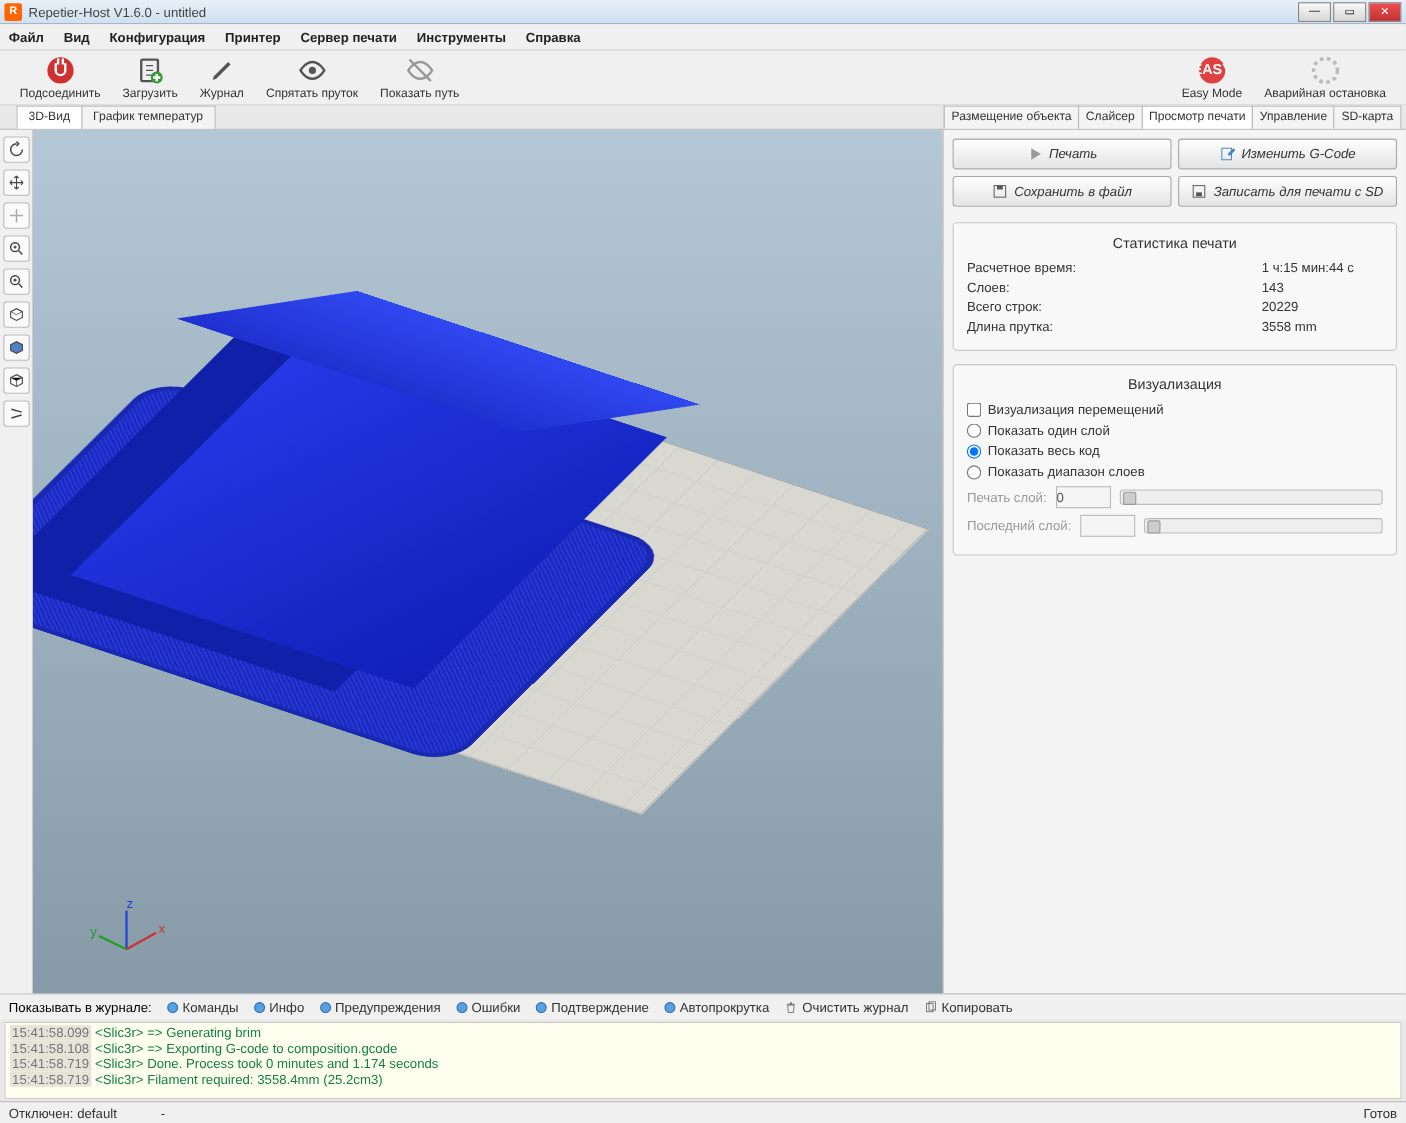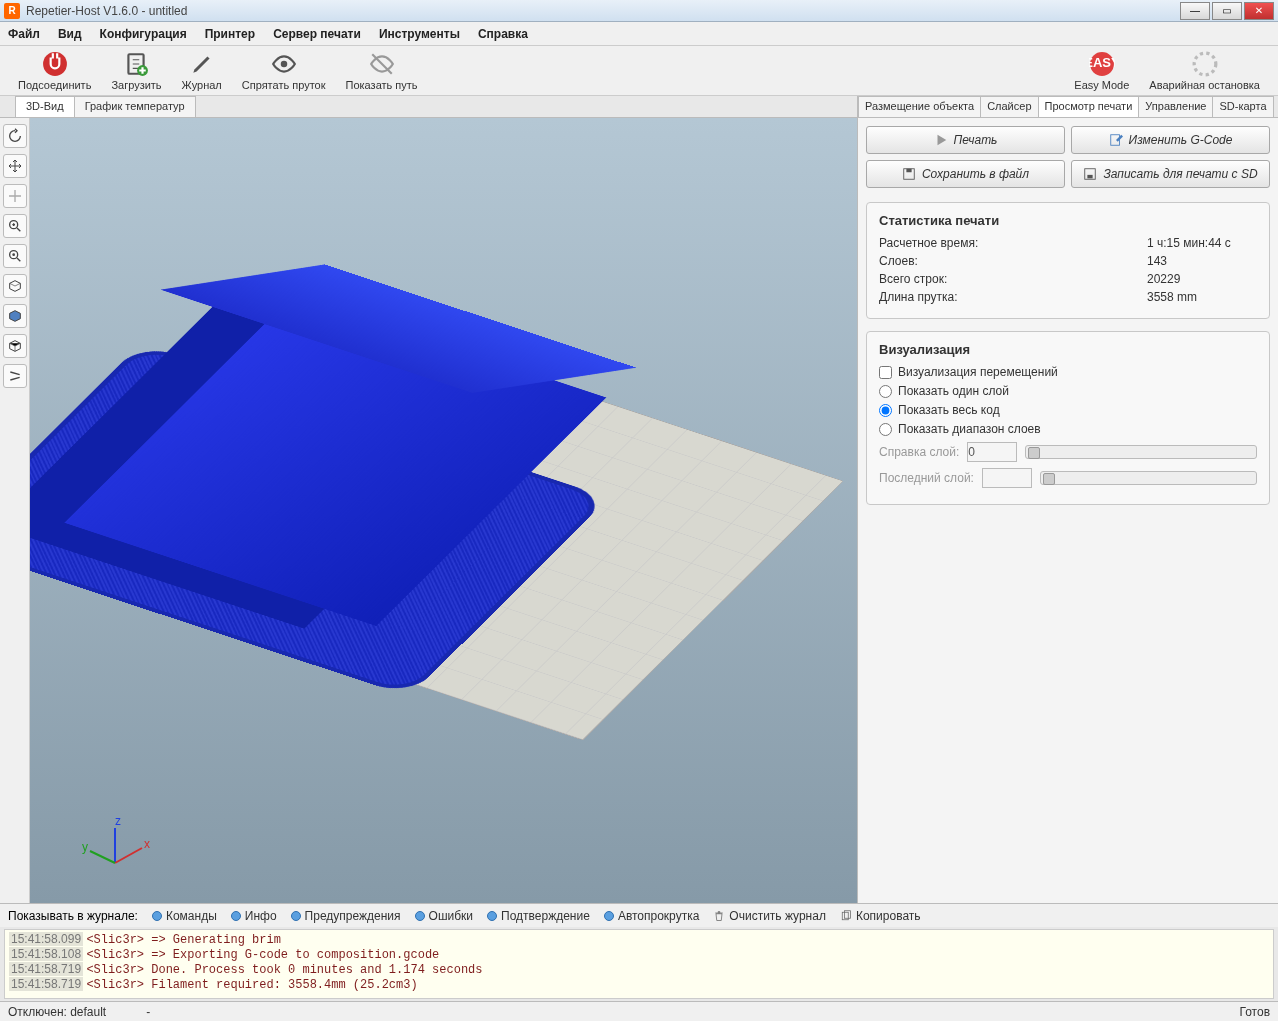--- a/index.html
+++ b/index.html
@@ -38,38 +38,38 @@
 .model .topface { position:absolute; top:-60px; left:-60px; width:360px; height:120px; background:linear-gradient(#3048f0,#2030d0); transform:skewX(-45deg); }
 .axiswidget { position:absolute; left:50px; bottom:20px; width:70px; height:70px; }
 .rightpane { width:420px; background:#f4f4f4; display:flex; flex-direction:column; }
 .rtabs { height:22px; display:flex; background:#e8e8e8; border-bottom:1px solid #bbb; }
 .rtab { padding:3px 6px; border:1px solid #bbb; border-bottom:none; background:#f4f4f4; margin-right:-1px; font-size:11px; color:#333; white-space:nowrap; }
 .rtab.active { background:#fff; }
 .rbtns { padding:8px; display:grid; grid-template-columns:1fr 1fr; gap:6px;font-style:italic; }
 .rbtn { height:28px; border:1px solid #a8a8a8; border-radius:3px; background:linear-gradient(#fefefe,#e4e4e4); display:flex; align-items:center; justify-content:center; gap:6px; font-size:12px; color:#333; }
 .rbtn .bi { width:14px; height:14px; }
 .panel { margin:6px 8px; border:1px solid #c8c8c8; border-radius:4px; background:#f8f8f8; padding:10px 12px; }
-.panel h3 { font-size:13px; font-weight:bold; color:#333; margin-bottom:8px; }
+.panel h3 { font-size:13px; font-weight:normal; color:#333; margin-bottom:8px;text-align:center; }
 .statrow { display:flex; margin:4px 0; }
 .statrow .k { flex:1; color:#333; }
 .statrow .v { color:#333; min-width:110px; }
 .visopt { display:flex; align-items:center; gap:6px; margin:5px 0; color:#333; }
 .visopt input { margin:0; }
 .layerrow { display:flex; align-items:center; gap:8px; margin:6px 0; color:#999; }
 .layerrow input[type=number] { width:50px; height:20px; border:1px solid #bbb; }
 .layerrow .slider { flex:1; height:14px; border:1px solid #bbb; background:#eee; border-radius:3px; position:relative; }
 .layerrow .slider::after { content:""; position:absolute; left:2px; top:1px; width:10px; height:10px; background:#ccc; border:1px solid #999; border-radius:2px; }
 .logfilter { height:24px; background:#f0f0f0; border-top:1px solid #bbb; display:flex; align-items:center; padding:0 8px; gap:14px; font-size:11px; }
 .logfilter .chk { display:flex; align-items:center; gap:4px; color:#333; }
 .logfilter .dot { width:10px; height:10px; border-radius:50%; border:1px solid #3070b0; background:#5a9fe0; }
 .logfilter .act { display:flex;align-items:center;gap:4px;color:#333; }
 .console { height:70px; background:#fffff0; border:1px solid #ccc; margin:2px 4px; padding:2px 4px; font-family:Consolas,monospace; font-size:12px; overflow:hidden; }
 .console .line { white-space:nowrap; }
 .console .ts { color:#777; background:#e4e4d8; padding:0 2px; }
-.console .msg { color:#7f1d1d;font-family:Liberation Mono, monospace; }
+.console .msg { color:#15803d; }
 .statusbar { height:20px; background:#f0f0f0; border-top:1px solid #bbb; display:flex; align-items:center; padding:0 8px; font-size:11px; color:#333; }
 .statusbar .sseg { margin-right:40px; }
 .statusbar .sright { margin-left:auto; }
 </style>
 </head>
 <body>
 
 <div class="titlebar">
   <div class="icon-holder">R</div>
   <span class="title">Repetier-Host V1.6.0 - untitled</span>
@@ -306,21 +306,21 @@
         </label>
       <label class="visopt">
           <input type="radio" name="vismode" checked="" style="">
           <span>Показать весь код</span>
         </label>
       <label class="visopt">
           <input type="radio" name="vismode" style="">
           <span>Показать диапазон слоев</span>
         </label>
       <div class="layerrow">
-        <span>Справка слой:</span>
+        <span>Печать слой:</span>
         <input type="number" disabled="" value="0" style="">
         <div class="slider"></div>
       </div>
       <div class="layerrow">
         <span>Последний слой:</span>
         <input type="number" disabled="" style="">
         <div class="slider"></div>
       </div>
     </div>
   </div>

